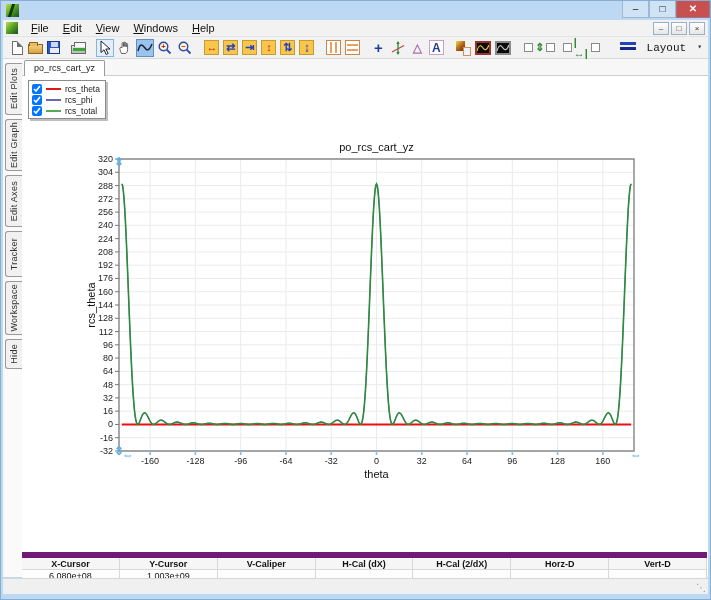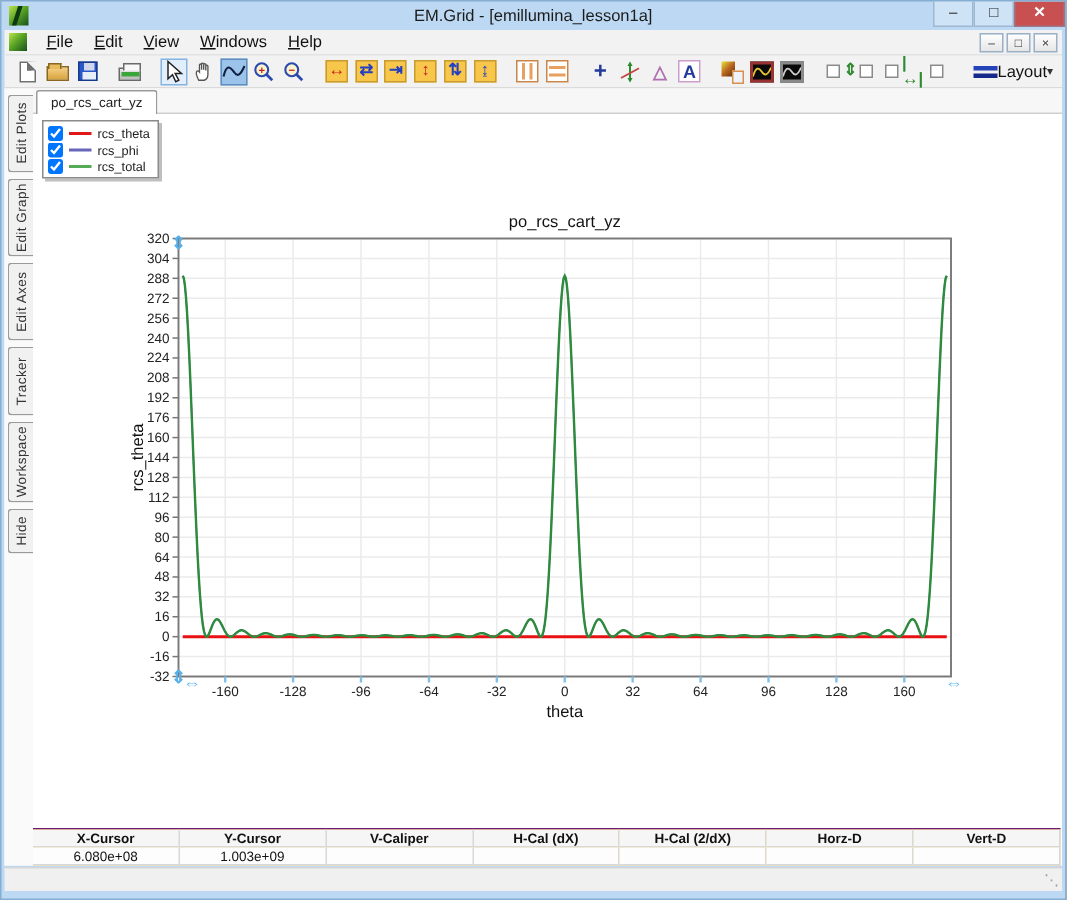--- a/index.html
+++ b/index.html
@@ -65,21 +65,21 @@
   .dark-plot { width:16px; height:14px; background:#0a0a0a; display:flex; align-items:center; justify-content:center; }
   .dark-plot.redb { border:2px solid #993333; }
   .dark-plot.grayb { border:2px solid #8a8a8a; }
   .plot-add { width:16px; height:16px; position:relative; }
   .plot-add .pix { position:absolute; left:1px; top:1px; width:9px; height:10px;
         background:linear-gradient(135deg,#e8e23a,#b8641e,#5a2a0a); }
   .plot-add .nb { position:absolute; right:0; bottom:0; width:8px; height:9px; background:#eef2fa; border:1px solid #d8904a; }
   .mini-check { width:9px; height:9px; border:1px solid #8a8a8a; background:#fff; display:inline-block; }
   .align-grp { display:flex; align-items:center; gap:2px; margin:0 2px; }
   .align-grp .ag { color:#2f8a2f; font-size:11px; font-weight:bold; line-height:1; }
-  .layout-btn { display:flex; align-items:center; gap:0; margin-left:10px; padding:2px 6px; font-size:11px; color:#111; }
+  .layout-btn { display:flex; gap:11px; margin-left:10px; padding:2px 6px; font-size:11px; color:#111;font-family:Liberation Mono, monospace; }
   .layout-bars { display:inline-flex; flex-direction:column; gap:2px; }
   .layout-bars i { width:16px; height:3px; background:#2443b8; }
   .layout-bars i:last-child { background:#16288a; }
   .layout-caret { font-size:8px; color:#333; }
 
   
   .main { position:absolute; top:58px; left:2px; right:2px; bottom:22px; background:#fff; }
   .sidebar { position:absolute; left:0; top:0; bottom:0; width:19px; background:#fafafa; }
   .side-tab { position:absolute; left:2px; width:17px; background:#f1f1f1; border:1px solid #9a9a9a; border-right:none;
               border-radius:3px 0 0 3px; display:flex; align-items:center; justify-content:center; }
@@ -92,42 +92,41 @@
 
   
   .legend { position:absolute; left:6px; top:4px; background:#fff; border:1px solid #8a8a8a;
             box-shadow:2px 2px 0 rgba(0,0,0,.25); padding:2px 5px 2px 3px; z-index:5; }
   .legend-row { display:flex; align-items:center; gap:4px; height:11px; }
   .legend-row input { width:10px; height:10px; margin:0; }
   .legend-swatch { width:15px; height:2px; }
   .legend-label { font-size:8.5px; color:#222; }
 
   
-  .caliper-table { position:absolute; left:0; right:1px; top:476px; border-top:1px solid #701a75; background:#eab308; }
+  .caliper-table { position:absolute; left:0; right:1px; top:476px; border-top:6px solid #701a75; background:#6d28d9; }
   .ct-row { display:grid; grid-template-columns:repeat(7,1fr); }
   .ct-cell { font-size:9px; text-align:center; border-right:1px solid #d8d8d8; border-bottom:1px solid #d8d8d8;
              height:12px; line-height:12px; color:#111; background:#f6f6f6; overflow:hidden; }
   .ct-row.vals .ct-cell { font-weight:normal; background:#fdfdfd; }
   .ct-row.heads .ct-cell { font-weight:bold; }
 
   
   .statusstrip { position:absolute; left:2px; right:2px; bottom:5px; height:16px; background:#f0f0f0;
                  border-top:1px solid #d6d6d6; }
   .grip { position:absolute; right:2px; bottom:1px; font-size:10px; color:#9a9a9a; line-height:1; }
 
   svg text { font-family:"Liberation Sans", sans-serif; }
 </style>
 </head>
 <body>
 
 <div class="window">
 
   <div class="titlebar">
     <div class="app-logo"></div>
-    <div class="title-text">EM.Grid - [emillumina_lesson1a]</div>
     <div class="win-controls">
       <div class="win-btn">–</div>
       <div class="win-btn">□</div>
       <div class="win-btn close">✕</div>
     </div>
   </div>
 
   <div class="menubar">
     <div class="menu-logo"></div>
     <div id="menu-items" style="display:flex;">

